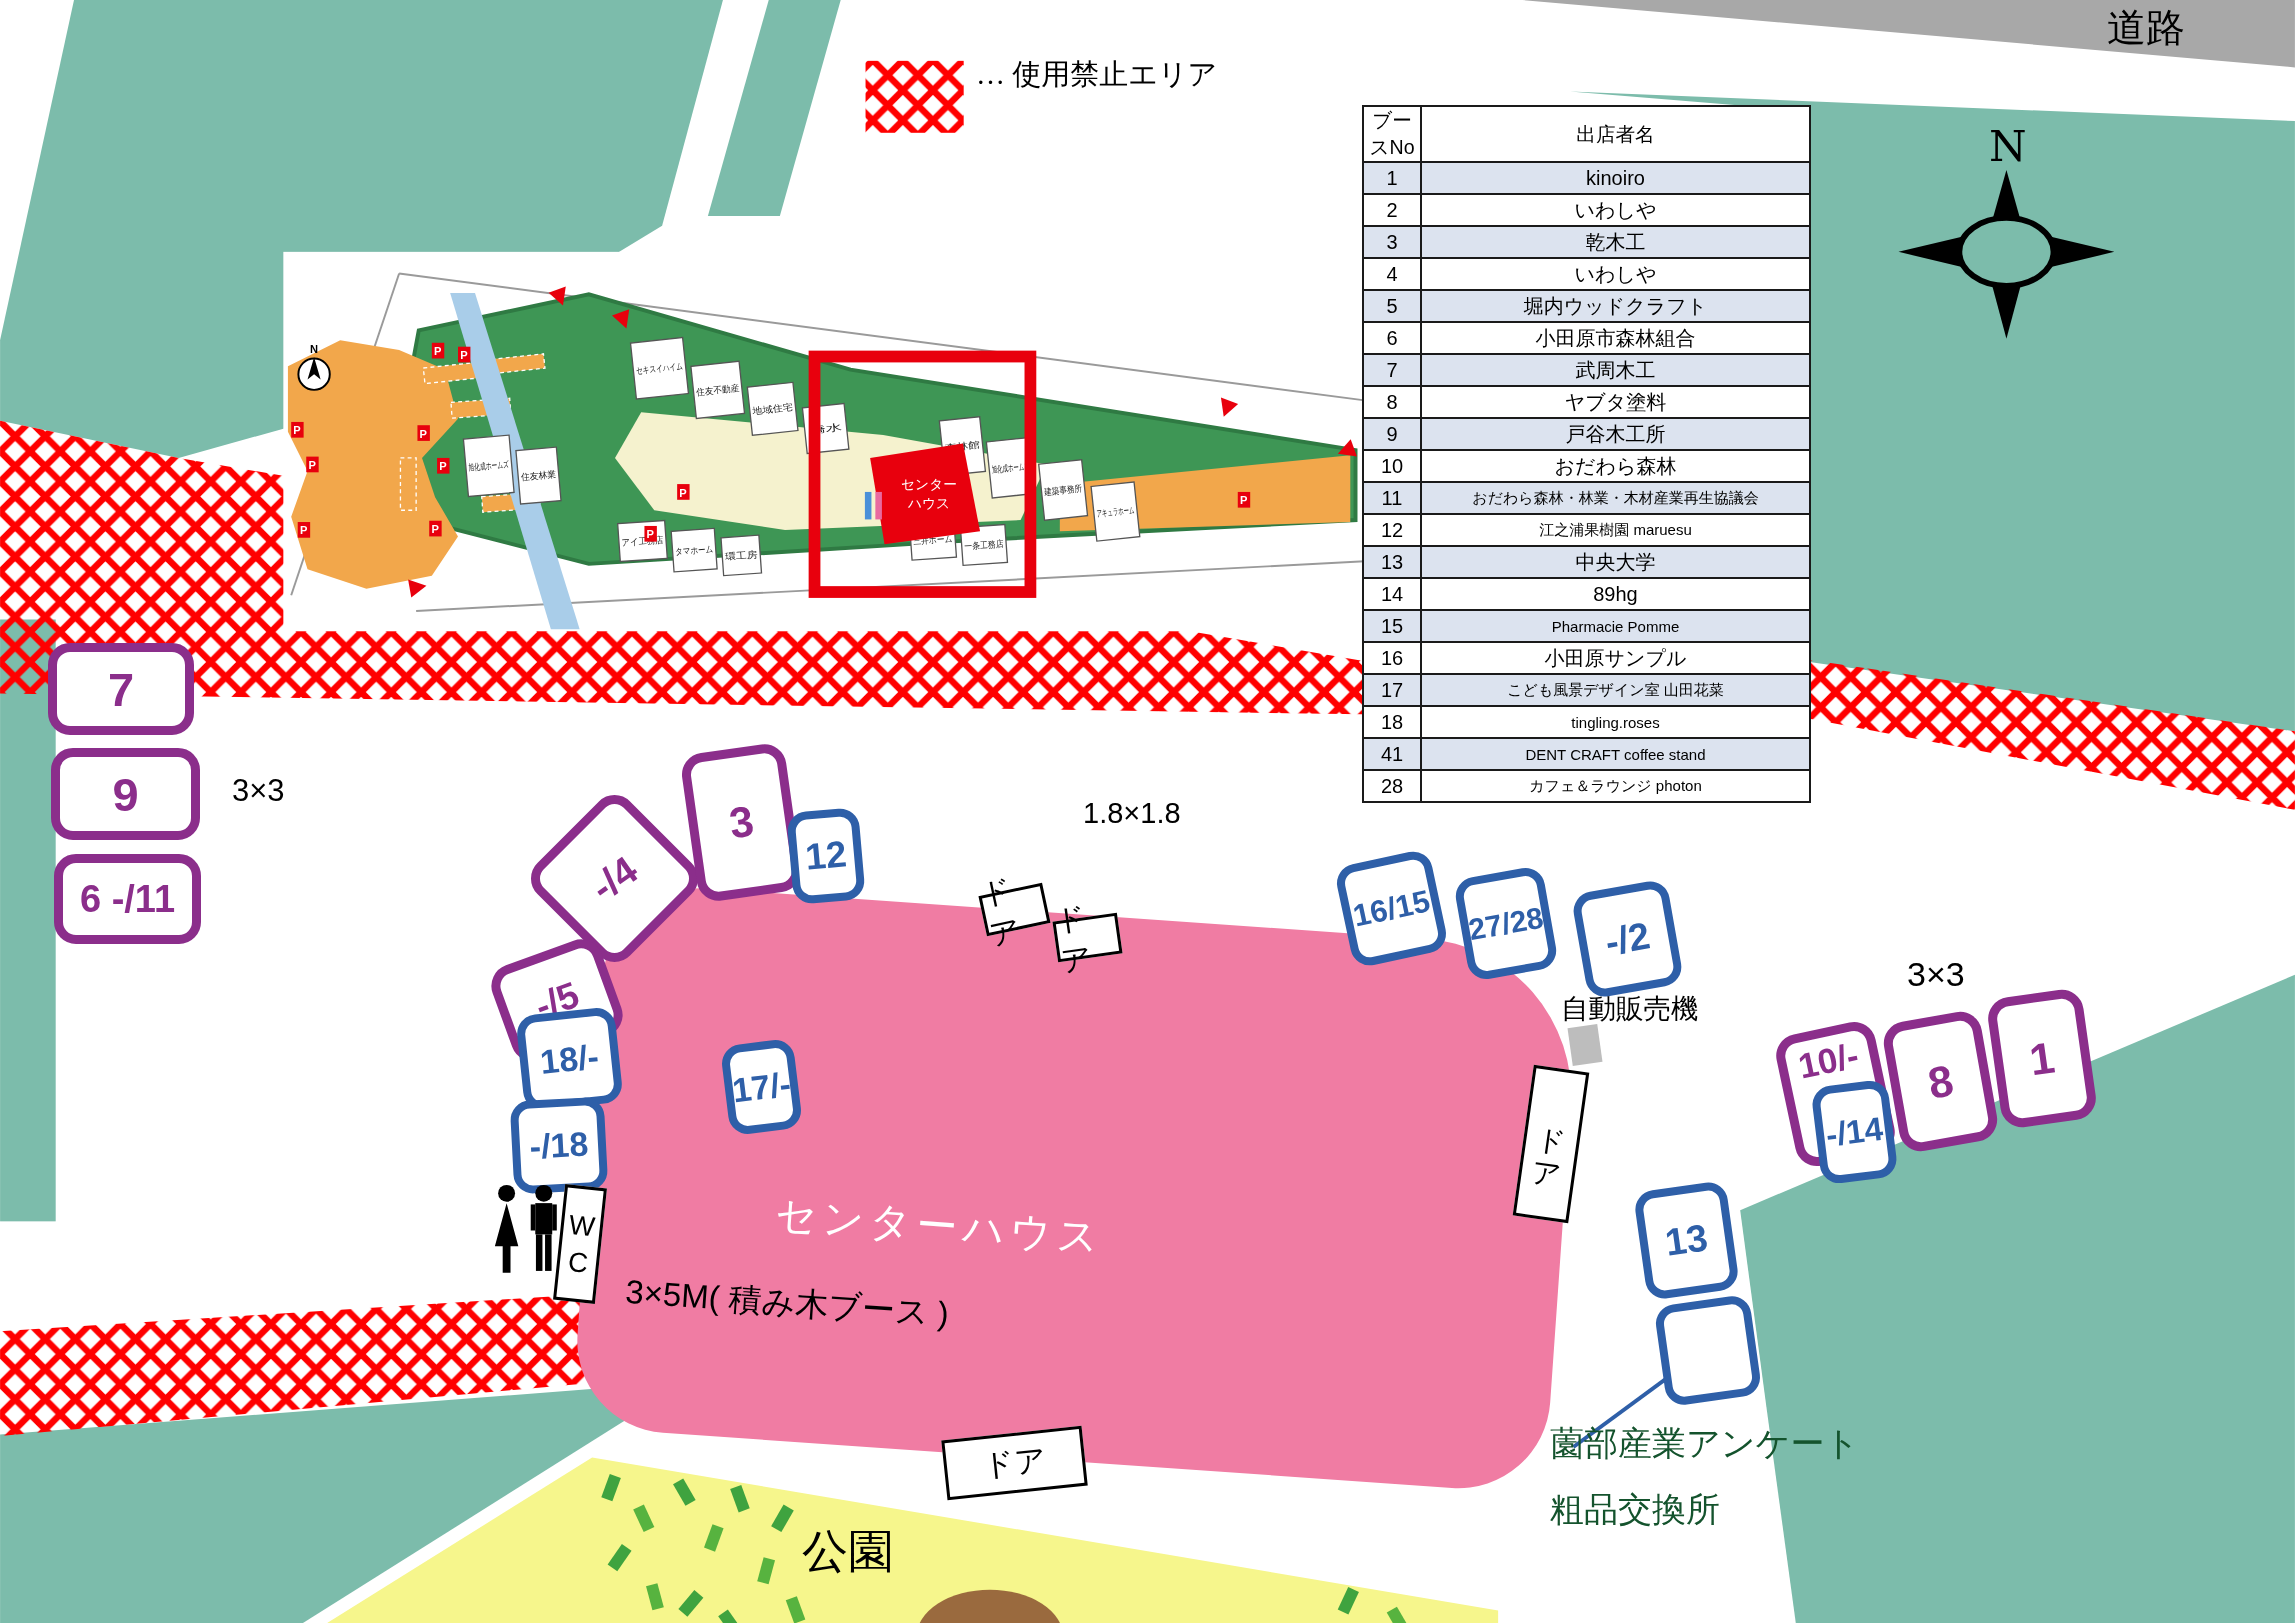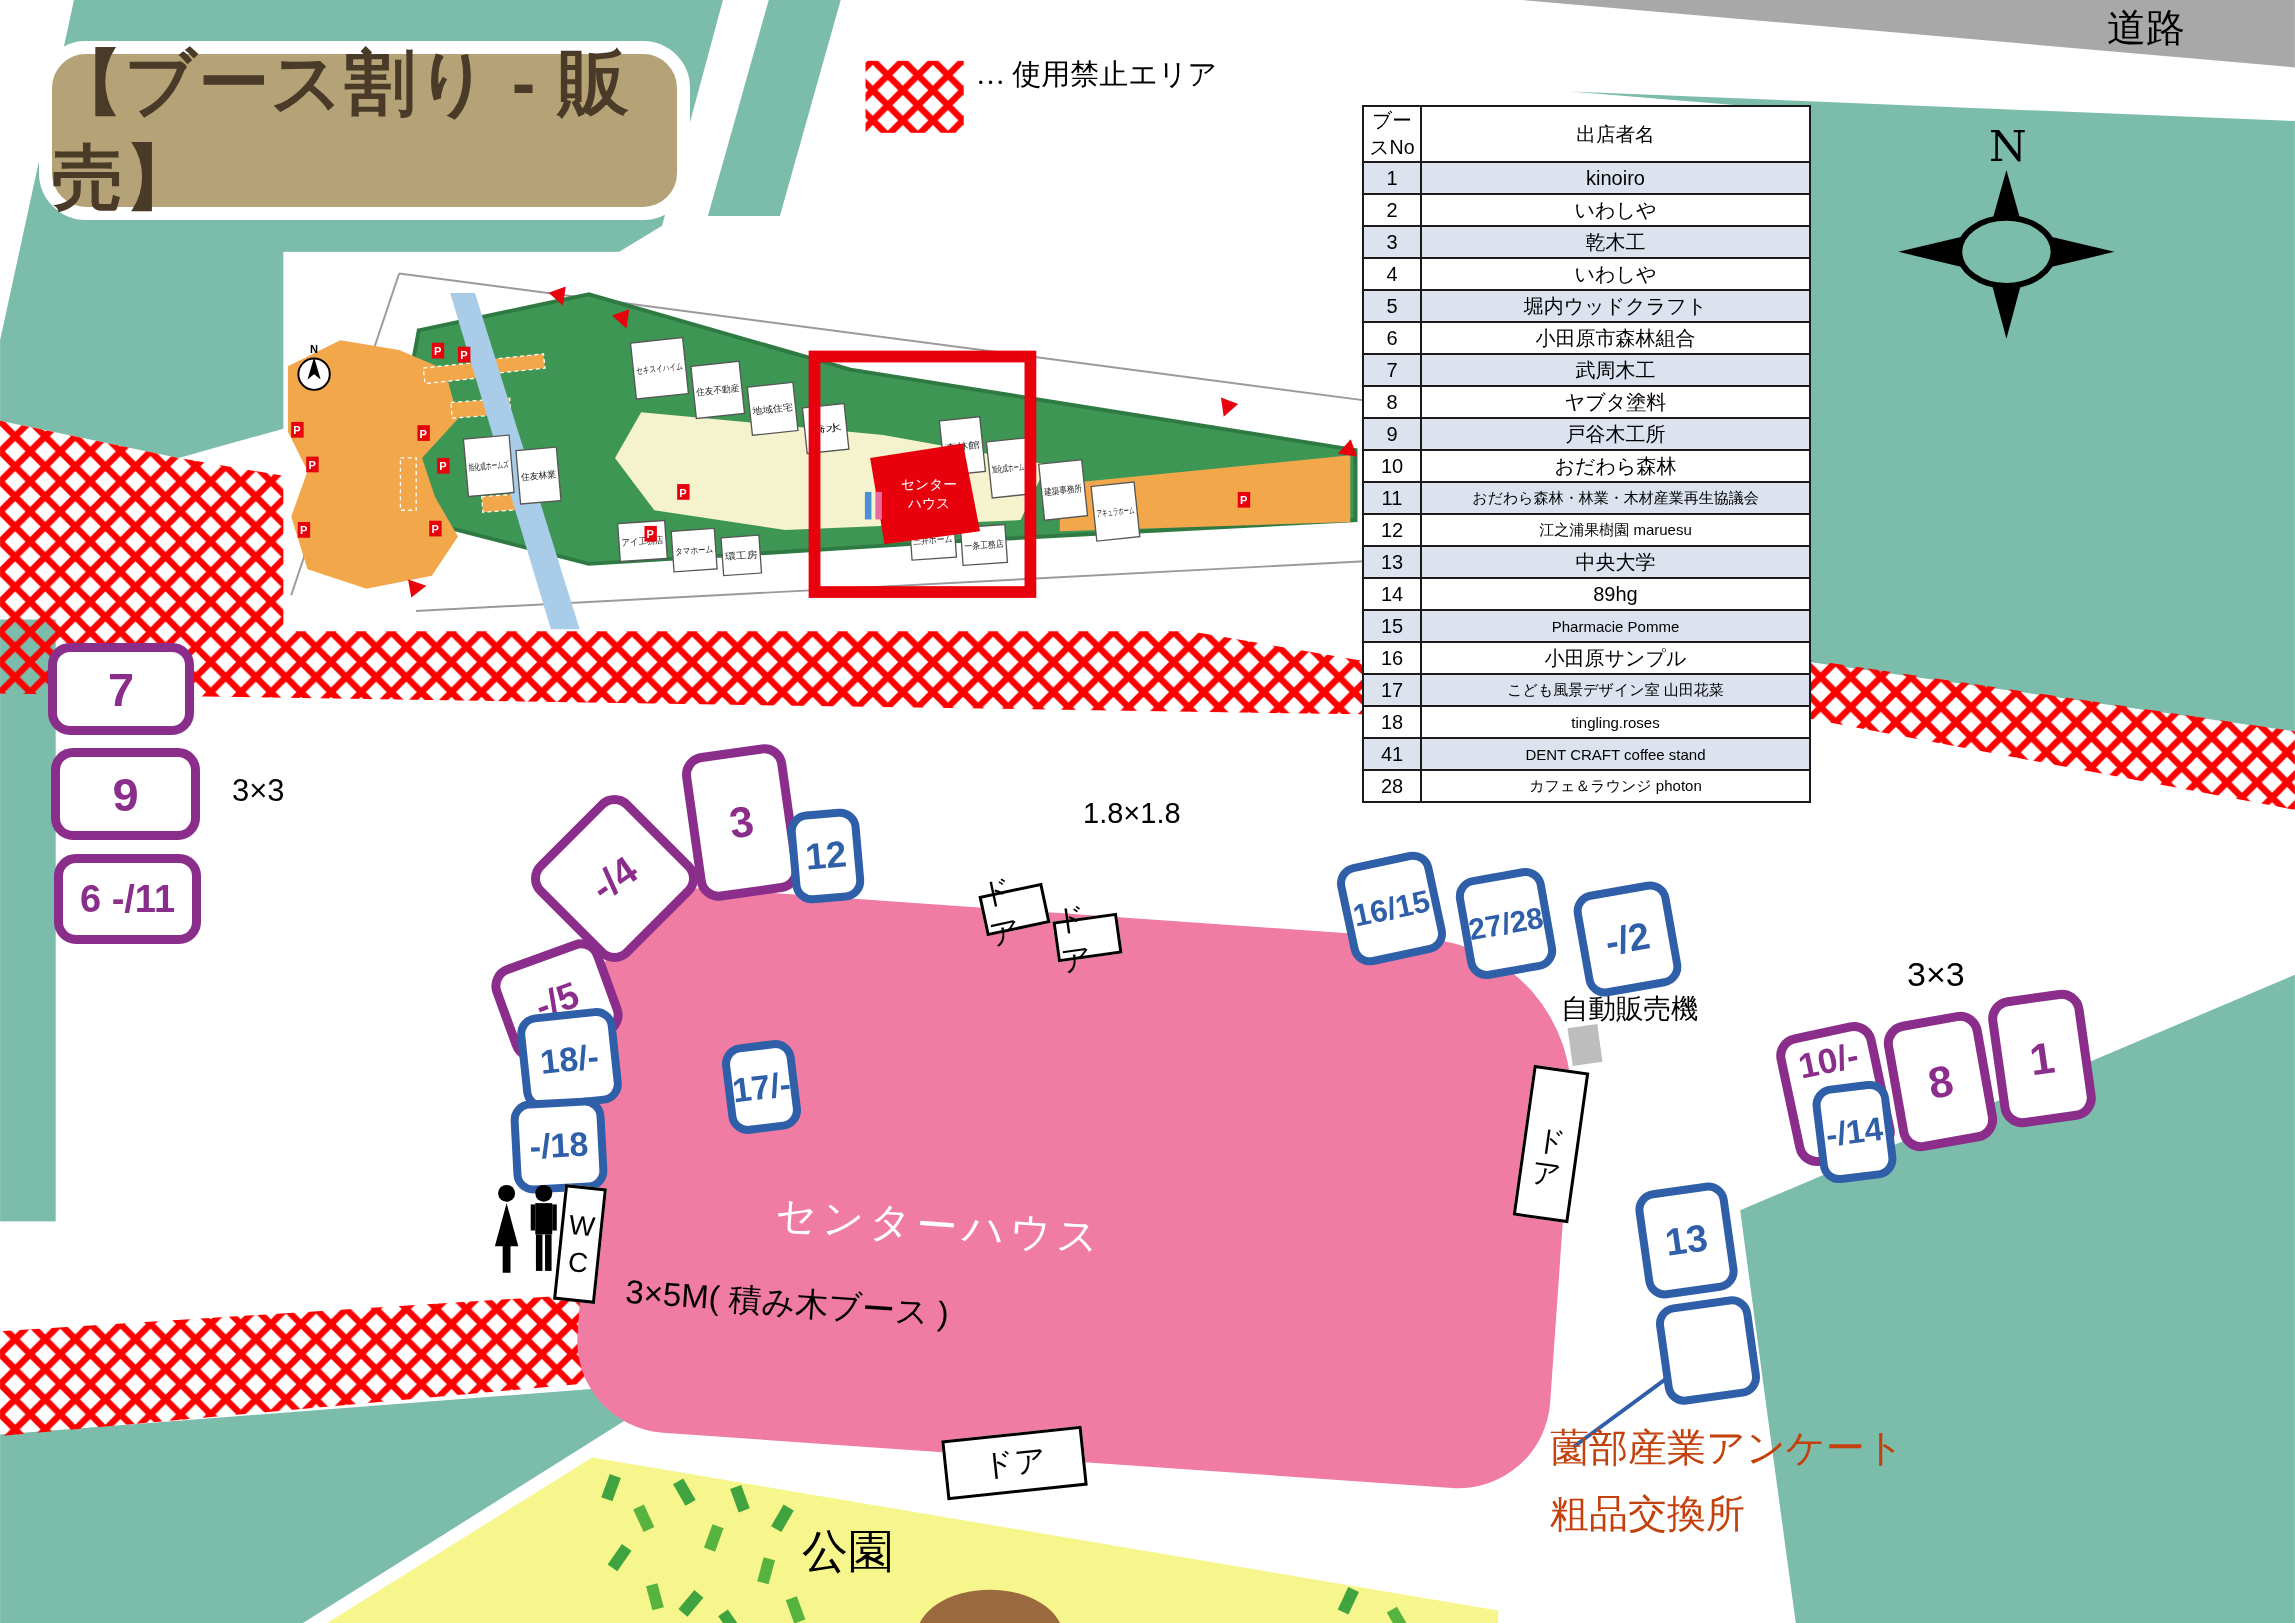--- a/index.html
+++ b/index.html
@@ -26,21 +26,21 @@
   #vendor-table th{font-size:19.6px;background:#fff;}
   #vendor-table td{font-size:20px;}
   #vendor-table td.small{font-size:15px;}
   #vendor-table tr.alt td{background:#DCE3EF;}
   .colno{width:56px;border-radius:9px;}
   .colname{width:387px;}
   #wc-sign{position:absolute;left:559px;top:1186px;width:42px;height:116px;background:#fff;
            border:3.9px solid #000;box-sizing:border-box;transform:rotate(6deg);
            display:flex;align-items:center;justify-content:center;font-size:27.5px;color:#000;
            white-space:pre-line;text-align:center;line-height:1.35;}
-  .annot{position:absolute;font-size:39px;color:#c2410c;font-family:Liberation Serif, serif;}
+  .annot{position:absolute;font-size:34px;color:#14532d;font-family:Liberation Serif, serif;}
 </style>
 </head>
 <body>
 
 <div id="stage">
 
 <svg id="bg" width="2295" height="1623" viewBox="0 0 3508 2481">
   <defs>
     <pattern id="xhatch" width="46" height="46" patternUnits="userSpaceOnUse">
       <path d="M0 0 L46 46 M46 0 L0 46 M-4 42 L4 50 M42 -4 L50 4" stroke="#FF0000" stroke-width="10" fill="none"></path>
@@ -237,23 +237,20 @@
     <polygon points="3067,518 3036,402 3098,402"></polygon>
     <polygon points="2902,385 3007,360 3007,410"></polygon>
     <polygon points="3232,385 3127,360 3127,410"></polygon>
     <ellipse cx="3067" cy="385" rx="72" ry="52" fill="#7CBCAB" stroke="#000" stroke-width="9"></ellipse>
   </g>
 </svg>
 
 <div class="abs" style="left:589px;top:915px;width:975px;height:546px;background:#F07CA3;
             border-radius:98px 157px 92px 92px;transform:rotate(4deg);"></div>
 
-<div id="title-box">
-  <span>【ブース割り - 販売】</span>
-</div>
 
 <div class="lbl" style="left:976px;top:55px;font-size:29px;font-family:Liberation Serif, serif;">… 使用禁止エリア</div>
 <div class="lbl" style="left:2068px;top:1.3px;font-size:39px;margin-left:39px;">道路</div>
 <div class="lbl" style="left:1989px;top:121px;font-size:43px;font-family:'DejaVu Serif','Liberation Serif',serif;">N</div>
 
 <table id="vendor-table">
   <thead>
     <tr>
       <th class="colno">ブースNo</th>
       <th class="colname">出店者名</th>

